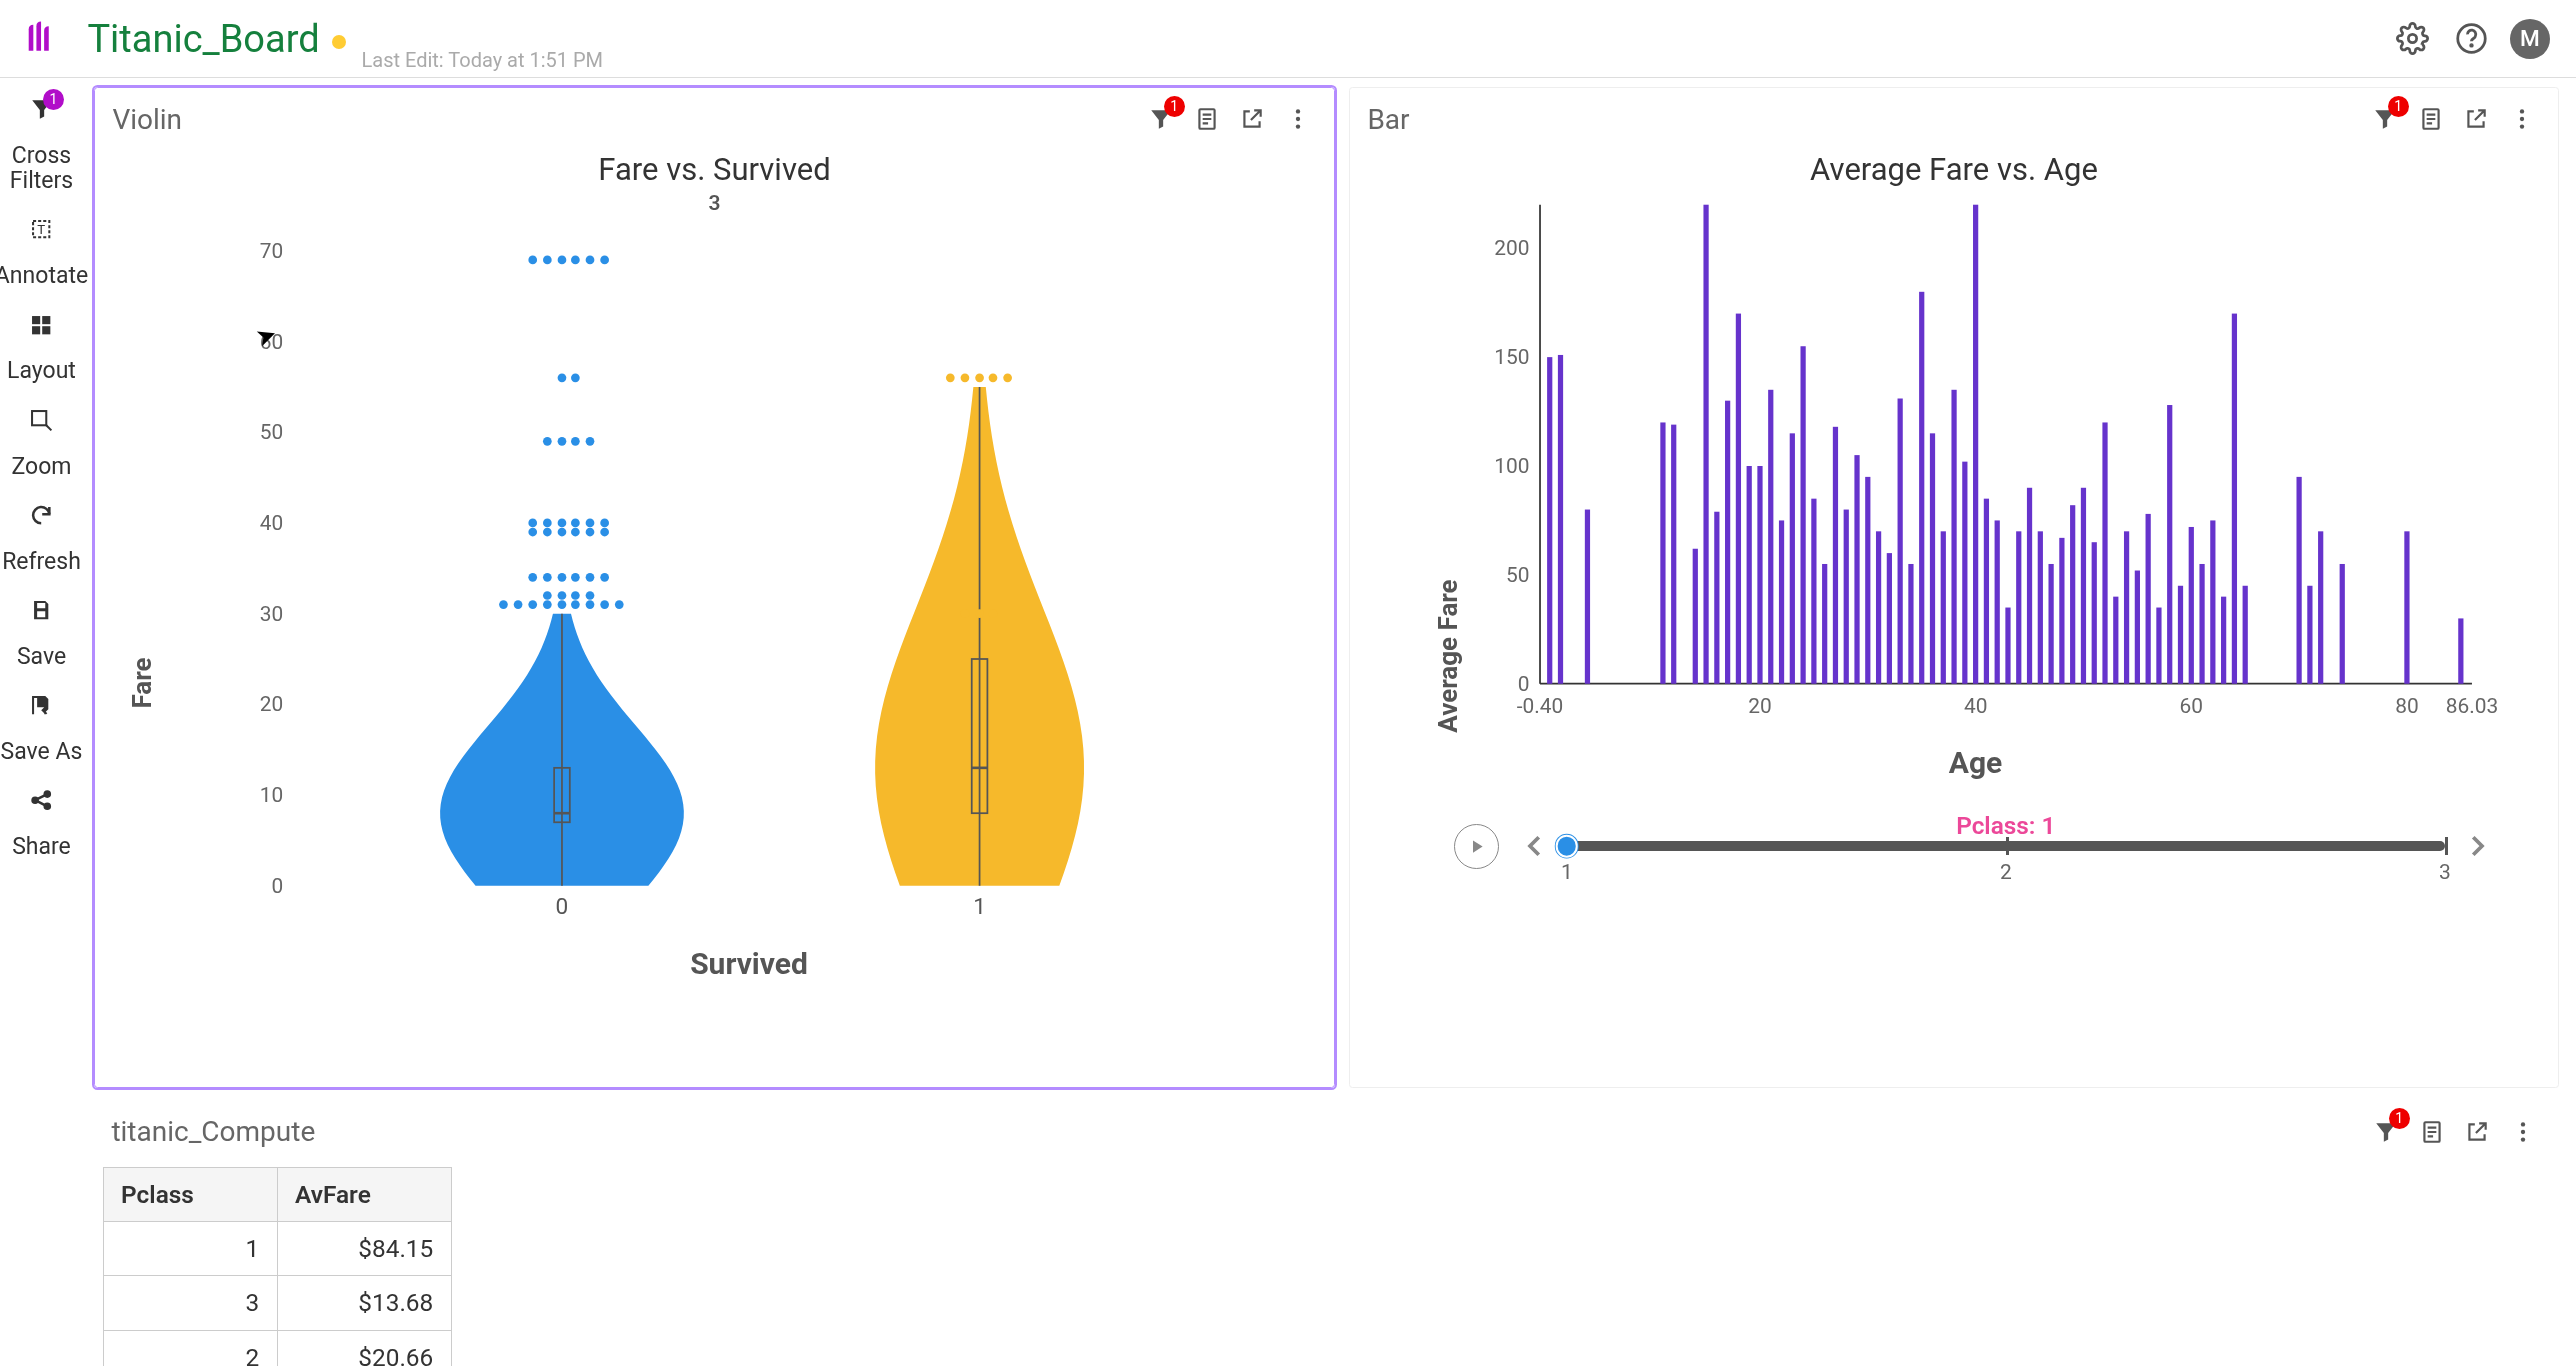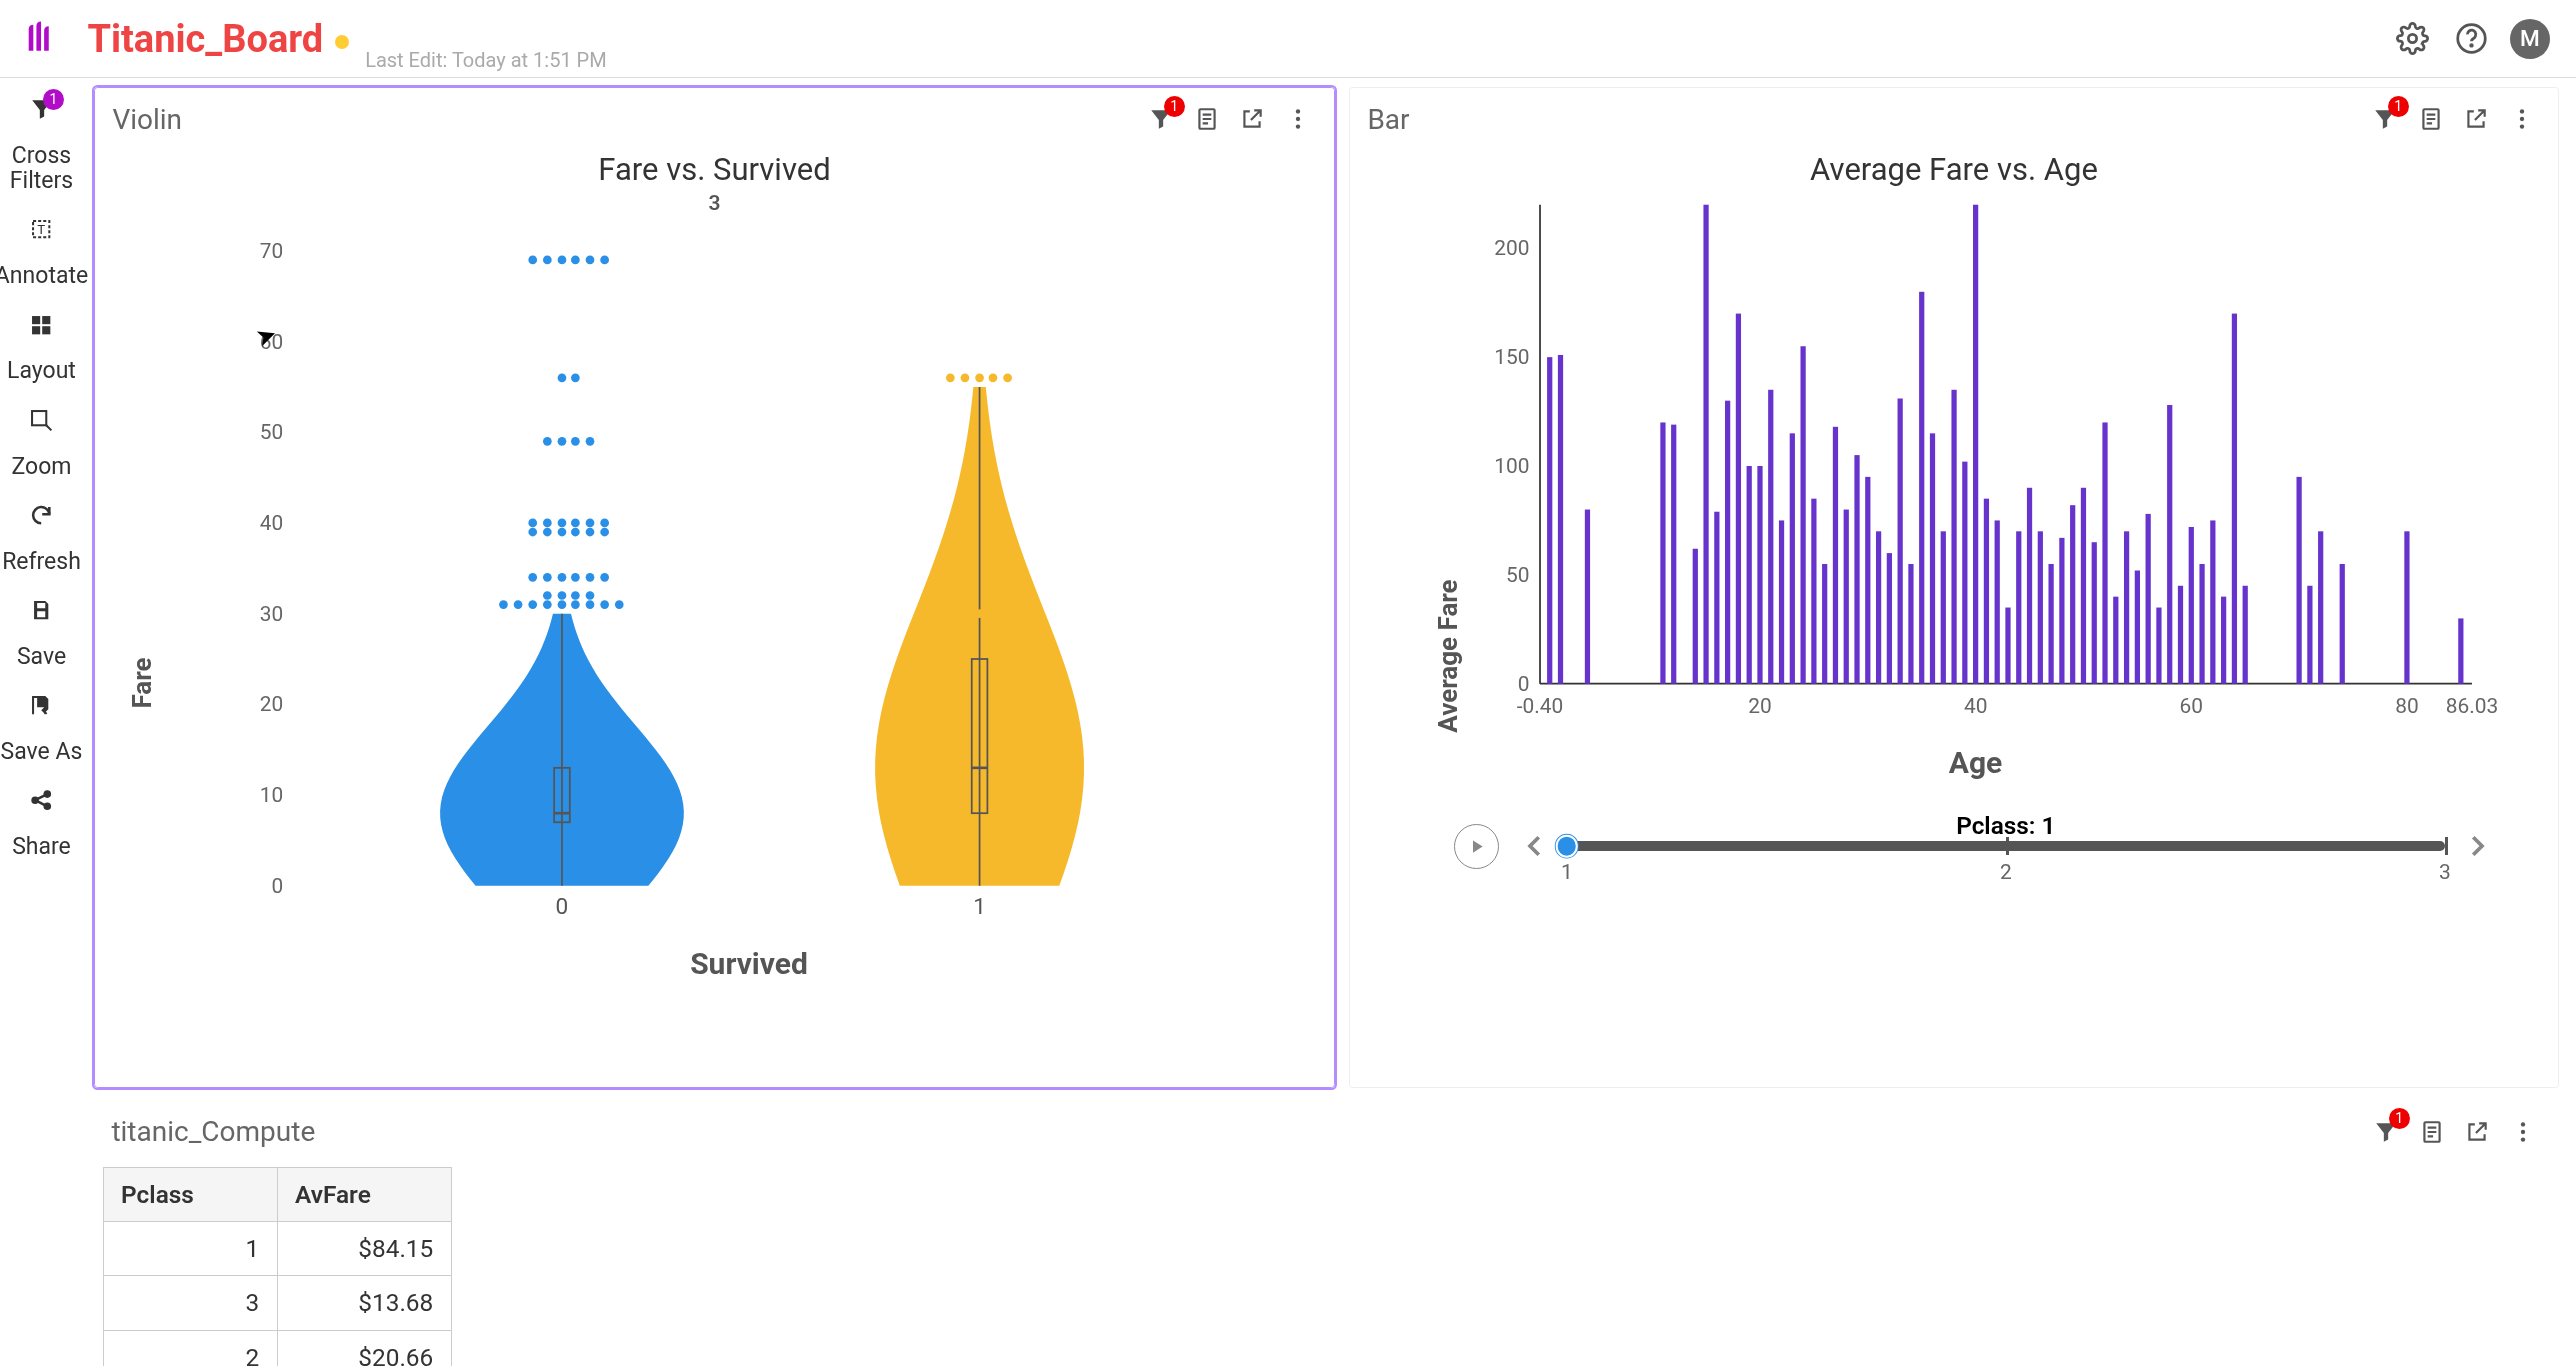--- a/index.html
+++ b/index.html
@@ -1,21 +1,21 @@
 <!DOCTYPE html>
 <html style="font-size:14px"><head>
 <meta charset="utf-8">
 <style>
 * { box-sizing: border-box; margin: 0; padding: 0; }
 body { font-family: -apple-system, "Segoe UI", Roboto, sans-serif; background: #fff; color: #333; width: 2576px; height: 1366px; transform-origin: top left; }
 
 
 .topbar { display: flex; align-items: center; height: 78px; padding: 0 26px 0 17.4px; border-bottom: 0.9px solid #ddd; }
 .logo { width: 44px; height: 44px; margin-right: 26px; display:flex; align-items:center; justify-content:center;}
-.board-title { font-size: 38px; font-weight: 700; color: #ef4444; }
+.board-title { font-size: 38px; font-weight: 400; color: #15803d; }
 .dirty-dot { width: 14px; height: 14px; border-radius: 50%; background: #ffcc33; margin: 0 15.7px 0 12.2px; align-self:center; position:relative; top:3.5px;}
 .last-edit { font-size: 20px; color: #aaa; position:relative; top:21px;}
 .topbar-spacer { flex: 1; }
 .topbar-icon { width: 40px; height: 40px; margin-left: 19px; color:#555; display:flex; align-items:center; justify-content:center; border-radius:50%; }
 .avatar { background:#666; color:#fff; font-size:22.6px; font-weight:500; }
 
 
 .rail { position:absolute; top:78px; left:0; width:83px; padding-top:7px; }
 .rail-item { display:flex; flex-direction:column; align-items:center; justify-content:center; padding:8.7px 0 12.2px; cursor:pointer; position:relative;}
 .rail-item .ico { width:31px; height:31px; color:#333; display:flex; align-items:center; justify-content:center;}
@@ -61,21 +61,21 @@
 .bar-area { position:relative; width:100%; height:100%; padding:8.7px 35px 0 78px; }
 .bar-svg  { width:100%; height:540px; }
 .bar-rect { fill:#6633cc; }
 .bar-ytick text, .bar-xtick text { font-size:24px; fill:#666; }
 
 
 .slider-row { display:flex; align-items:center; margin-top:21px; padding:0 26px;}
 .play-btn { width:45px; height:45px; border:1.7px solid #888; border-radius:50%; display:flex; align-items:center; justify-content:center; color:#888; margin-right:15.7px; cursor:pointer;}
 .chevron  { width:40px; height:40px; color:#888; display:flex; align-items:center; justify-content:center; cursor:pointer;}
 .slider-wrap { flex:1; position:relative; margin:0 12.2px;}
-.slider-title { position:absolute; top:-30px; left:0; right:0; text-align:center; font-size:24.4px; font-weight:600; color:#000000;}
+.slider-title { position:absolute; top:-30px; left:0; right:0; text-align:center; font-size:24.4px; font-weight:600; color:#ec4899;}
 .slider-track { height:10.4px; background:#555; border-radius:5.2px; position:relative;}
 .slider-thumb { position:absolute; top:50%; transform:translate(-50%,-50%); width:22.6px; height:22.6px; border-radius:50%; background:#2a8fe6; border:2.6px solid #fff; box-shadow:0 0 0 0.9px #2a8fe6;}
 .slider-tick  { position:absolute; top:-3.5px; width:3.5px; height:17.4px; background:#555;}
 .slider-ticklbl { position:absolute; top:19px; transform:translateX(-50%); font-size:21px; color:#666;}
 
 
 .tbl { border-collapse:collapse; margin:3.5px 0 0 8.7px; }
 .tbl th, .tbl td { border:0.9px solid #ccc; padding:12.2px 17.4px; font-size:24.4px; }
 .tbl th { background:#f5f5f5; text-align:left; font-weight:600;margin-top:23px;}
 .tbl td { text-align:right; }

